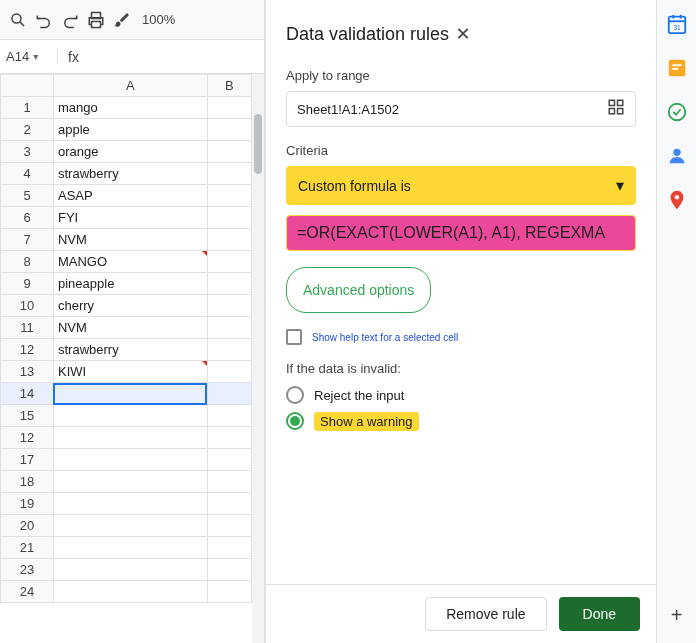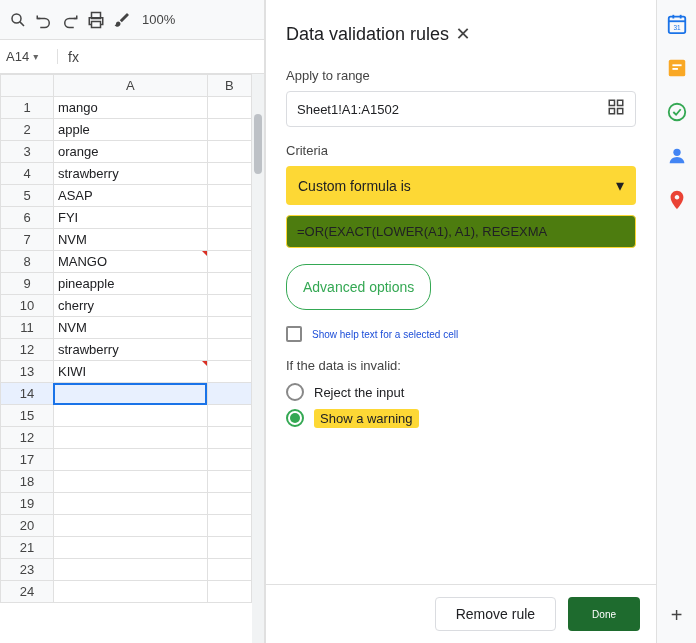--- a/index.html
+++ b/index.html
@@ -279,23 +279,23 @@
     .criteria-dropdown-arrow {
       font-size: 16px;
       color: #202124;
     }
 
     .formula-input {
       border: 1px solid #fdd835;
       border-radius: 4px;
       padding: 8px 10px;
       margin-bottom: 16px;
-      font-size: 13px;
-      color: #202124;
-      background: #4d7c0f;
+      font-size: 16px;
+      color: #202124;
+      background: #ec4899;
       width: 100%;
     }
 
     .advanced-options-btn {
       display: inline-block;
       padding: 14px 16px;
       border: 1px solid #34a853;
       border-radius: 20px;
       color: #34a853;
       font-size: 14px;
@@ -381,21 +381,21 @@
       border-radius: 4px;
       font-size: 14px;
       color: #202124;
       cursor: pointer;
     }
     .btn-done {
       padding: 8px 24px;
       background: #1e6b2e;
       border: none;
       border-radius: 4px;
-      font-size: 10px;
+      font-size: 14px;
       color: #fff;
       cursor: pointer;
       font-weight: 500;
     }
 
     .grid-outer {
       display: flex;
       flex: 1;
     }
   </style>

